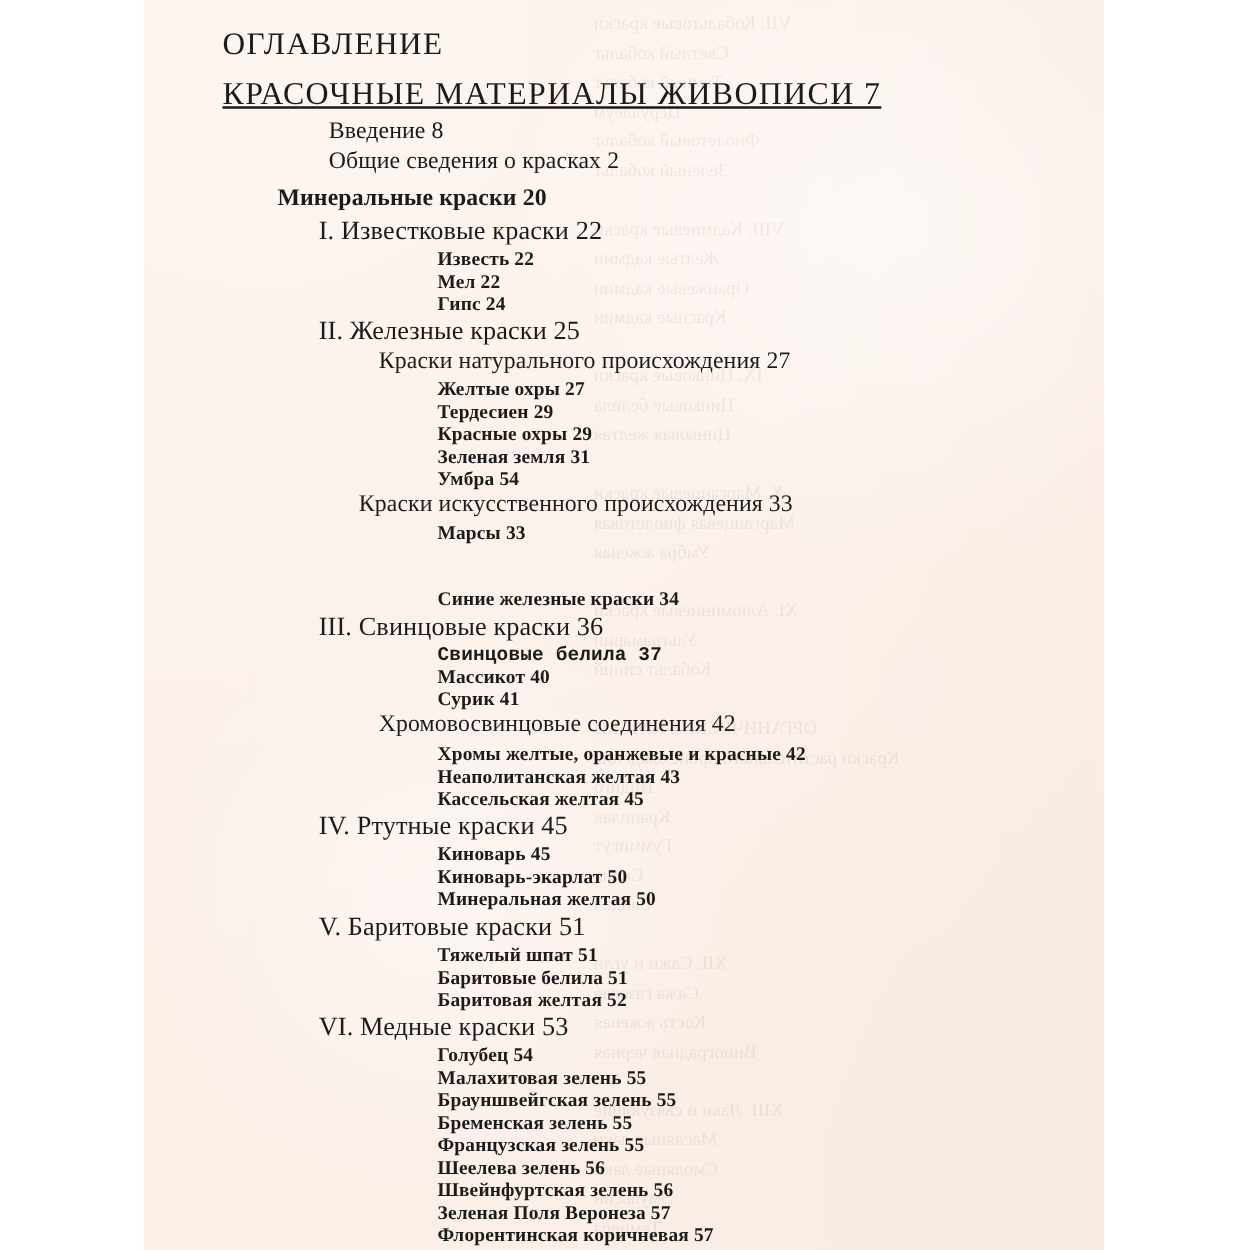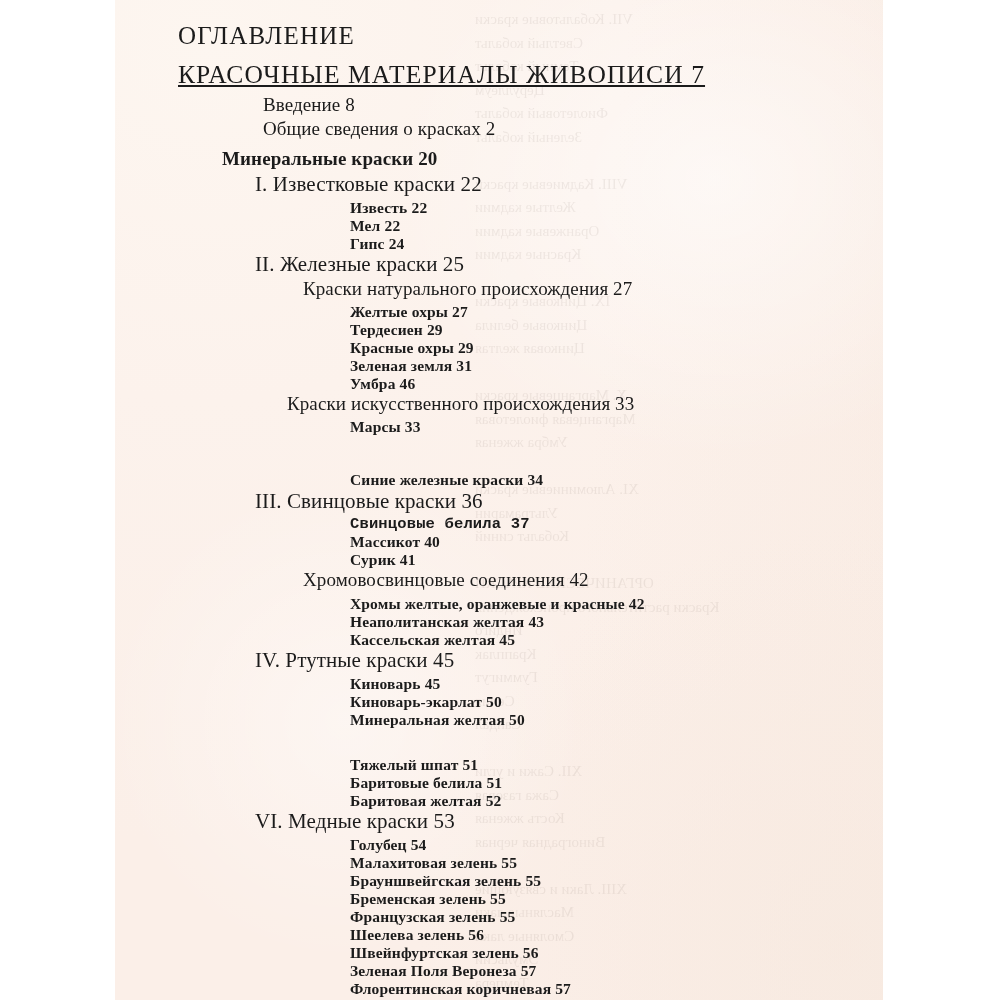--- a/index.html
+++ b/index.html
@@ -175,36 +175,37 @@
         <div class="line lvl-roman" style="left: 140px; top: 172px;">I. Известковые краски 22</div>
         <div class="line lvl-leaf" style="left: 235px; top: 199px;">Известь 22</div>
         <div class="line lvl-leaf" style="left: 235px; top: 217px;">Мел 22</div>
         <div class="line lvl-leaf" style="left: 235px; top: 235px;">Гипс 24</div>
         <div class="line lvl-roman" style="left: 140px; top: 252px;">II. Железные краски 25</div>
         <div class="line lvl-sub" style="left: 188px; top: 278px;">Краски натурального происхождения 27</div>
         <div class="line lvl-leaf" style="left: 235px; top: 303px;">Желтые охры 27</div>
         <div class="line lvl-leaf" style="left: 235px; top: 321px;">Тердесиен 29</div>
         <div class="line lvl-leaf" style="left: 235px; top: 339px;">Красные охры 29</div>
         <div class="line lvl-leaf" style="left: 235px; top: 357px;">Зеленая земля 31</div>
-        <div class="line lvl-leaf" style="left: 235px; top: 375px;">Умбра 46</div>
+        <div class="line lvl-leaf" style="left: 235px; top: 375px;">Умбра 54</div>
         <div class="line lvl-sub" style="left: 172px; top: 393px;">Краски искусственного происхождения 33</div>
         <div class="line lvl-leaf" style="left: 235px; top: 418px;">Марсы 33</div>
         <div class="line lvl-leaf" style="left: 235px; top: 471px;">Синие железные краски 34</div>
         <div class="line lvl-roman" style="left: 140px; top: 489px;">III. Свинцовые краски 36</div>
         <div class="line lvl-leaf" style="left: 235px; top: 515px; font-family: Liberation Mono, monospace;">Свинцовые белила 37</div>
         <div class="line lvl-leaf" style="left: 235px; top: 533px;">Массикот 40</div>
         <div class="line lvl-leaf" style="left: 235px; top: 551px;">Сурик 41</div>
         <div class="line lvl-sub" style="left: 188px; top: 569px;">Хромовосвинцовые соединения 42</div>
         <div class="line lvl-leaf" style="left: 235px; top: 595px;">Хромы желтые, оранжевые и красные 42</div>
         <div class="line lvl-leaf" style="left: 235px; top: 613px;">Неаполитанская желтая 43</div>
         <div class="line lvl-leaf" style="left: 235px; top: 631px;">Кассельская желтая 45</div>
         <div class="line lvl-roman" style="left: 140px; top: 648px;">IV. Ртутные краски 45</div>
         <div class="line lvl-leaf" style="left: 235px; top: 675px;">Киноварь 45</div>
         <div class="line lvl-leaf" style="left: 235px; top: 693px;">Киноварь-экарлат 50</div>
         <div class="line lvl-leaf" style="left: 235px; top: 711px;">Минеральная желтая 50</div>
+        <div class="line lvl-roman" style="left: 140px; top: 729px;">V. Баритовые краски 51</div>
         <div class="line lvl-leaf" style="left: 235px; top: 756px;">Тяжелый шпат 51</div>
         <div class="line lvl-leaf" style="left: 235px; top: 774px;">Баритовые белила 51</div>
         <div class="line lvl-leaf" style="left: 235px; top: 792px;">Баритовая желтая 52</div>
         <div class="line lvl-roman" style="left: 140px; top: 809px;">VI. Медные краски 53</div>
         <div class="line lvl-leaf" style="left: 235px; top: 836px;">Голубец 54</div>
         <div class="line lvl-leaf" style="left: 235px; top: 854px;">Малахитовая зелень 55</div>
         <div class="line lvl-leaf" style="left: 235px; top: 872px;">Брауншвейгская зелень 55</div>
         <div class="line lvl-leaf" style="left: 235px; top: 890px;">Бременская зелень 55</div>
         <div class="line lvl-leaf" style="left: 235px; top: 908px;">Французская зелень 55</div>
         <div class="line lvl-leaf" style="left: 235px; top: 926px;">Шеелева зелень 56</div>

